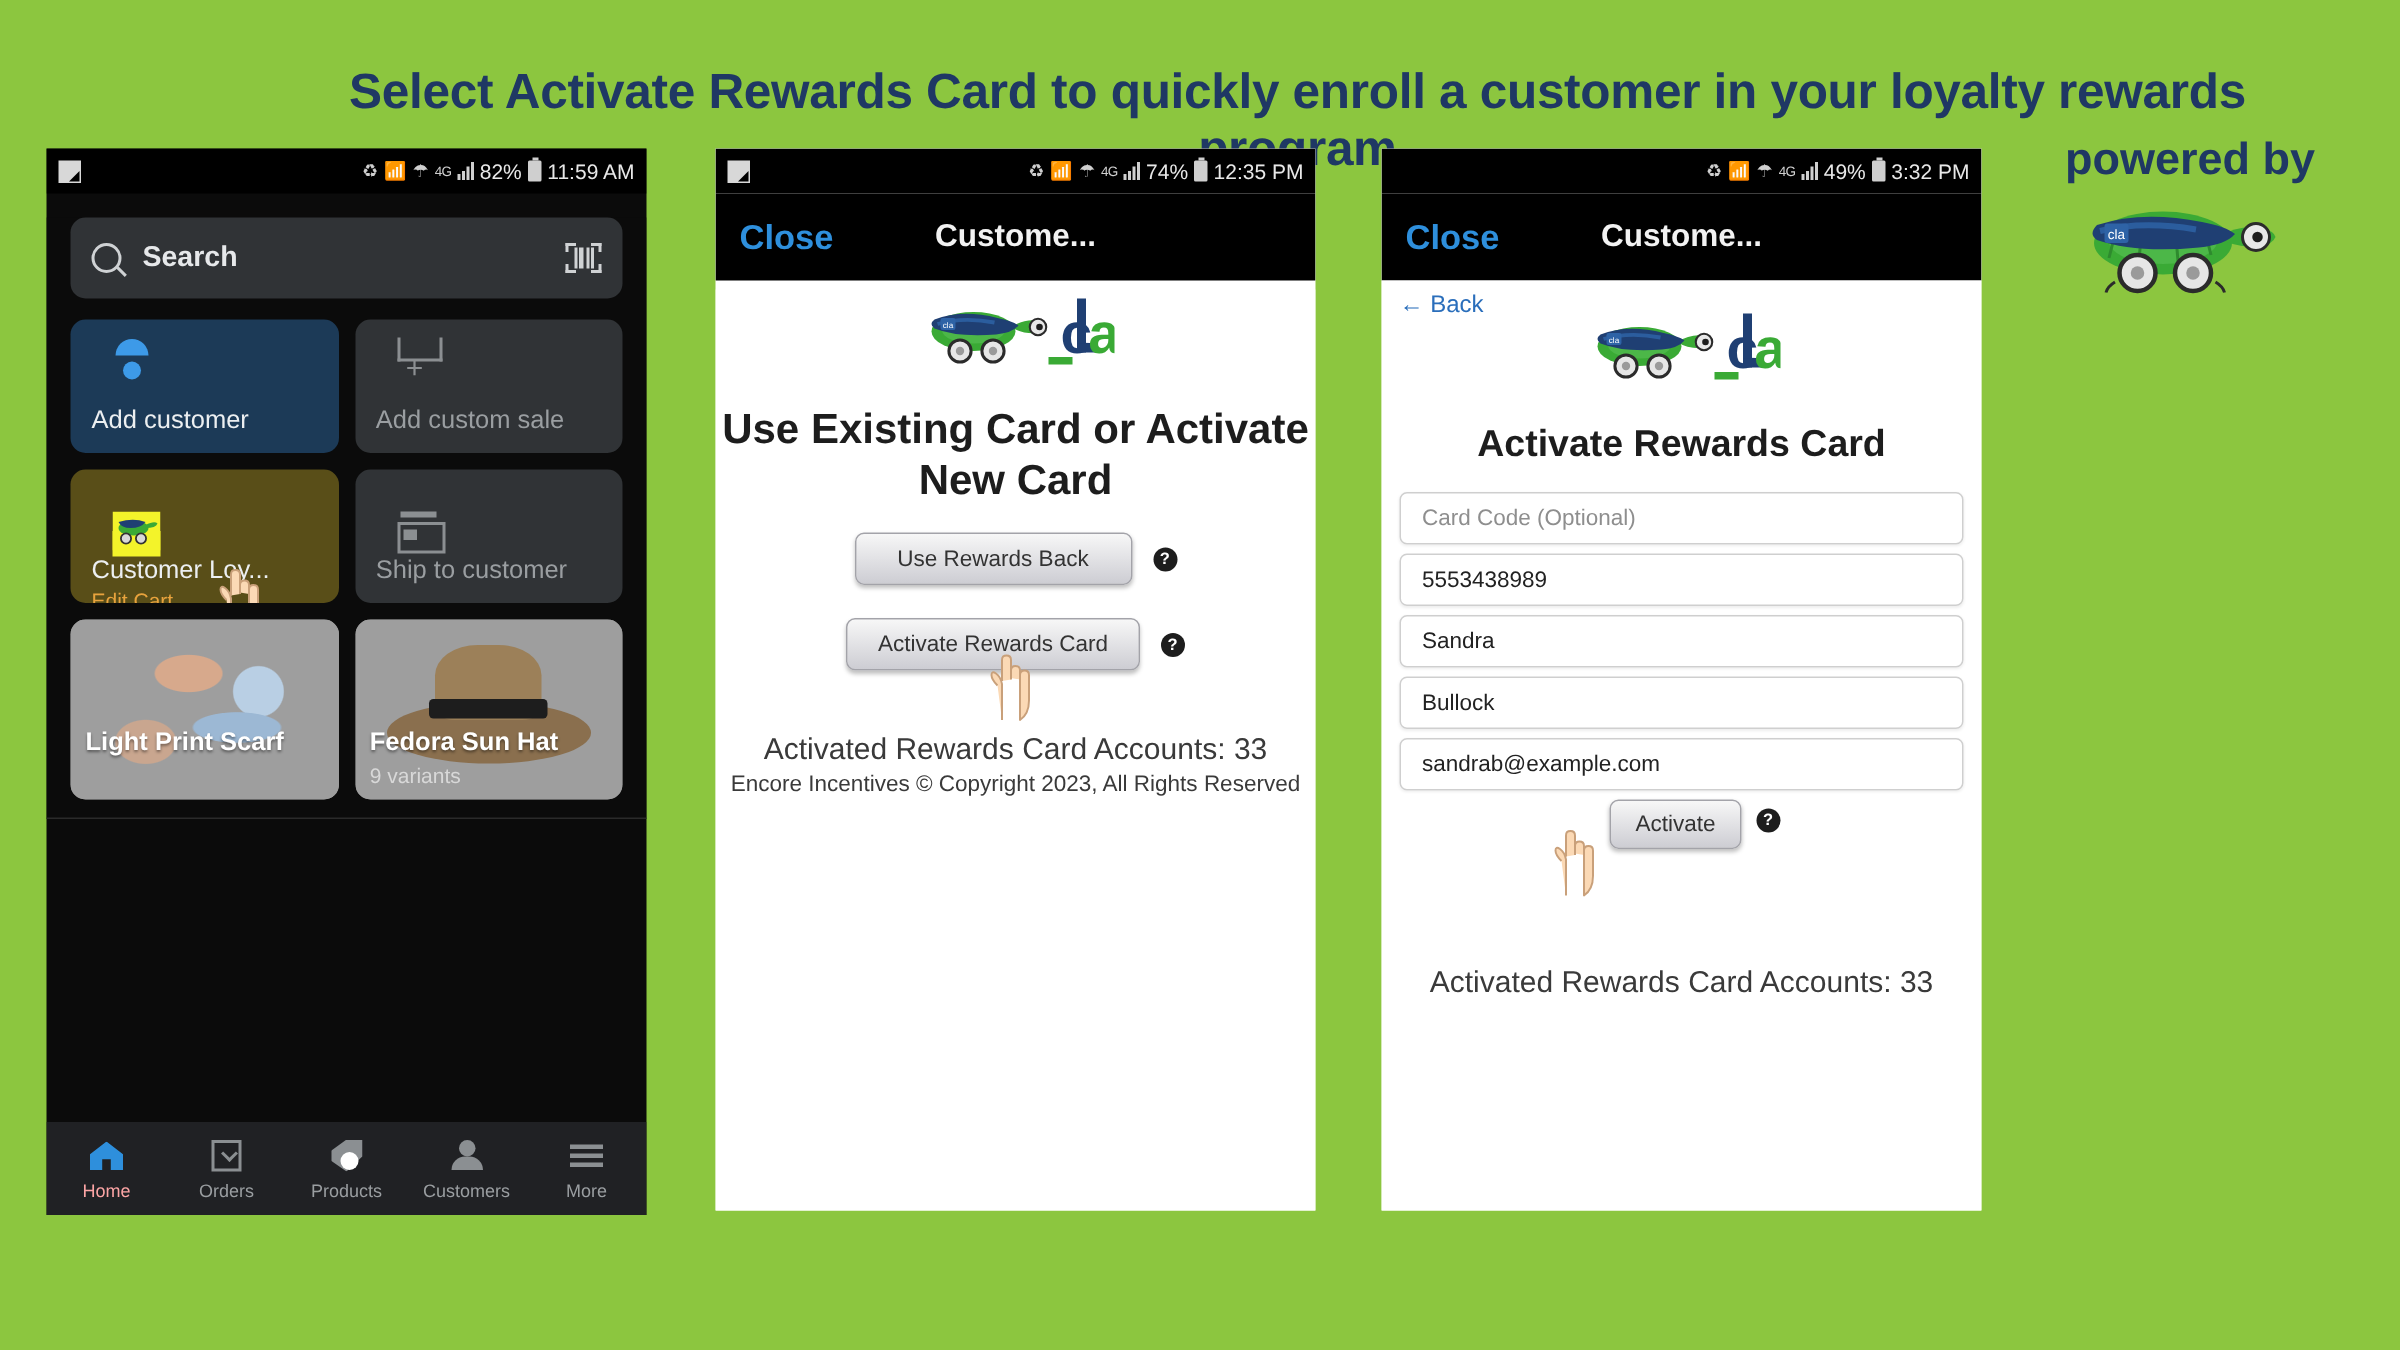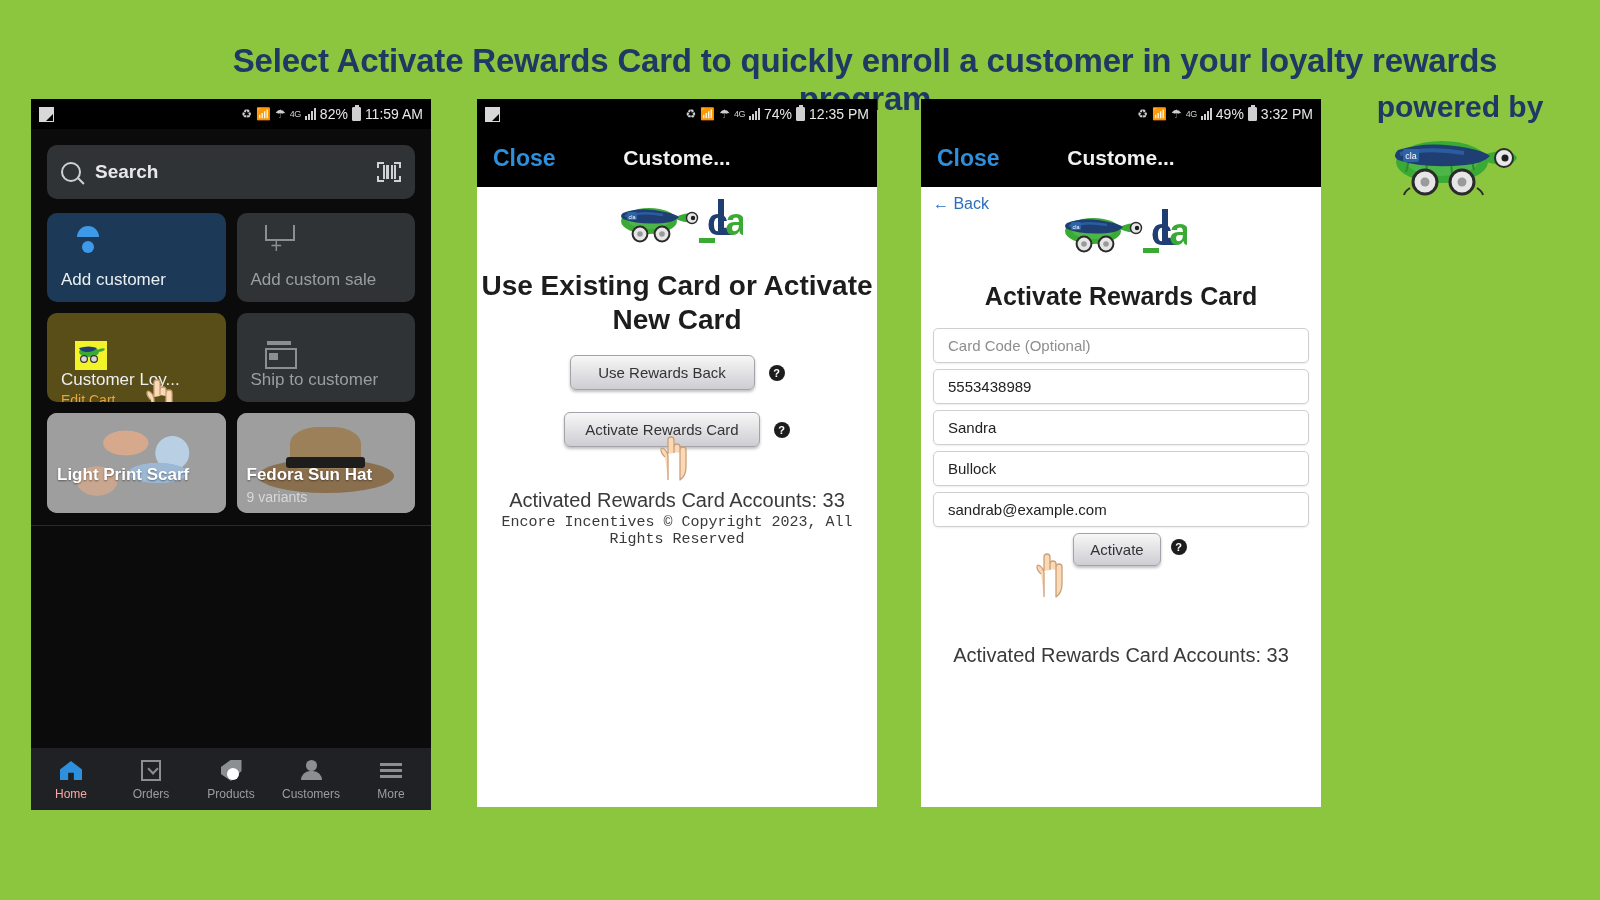--- a/index.html
+++ b/index.html
@@ -122,21 +122,21 @@
   .ship-ico { width:28px;height:24px;position:relative;}
   .ship-ico::before{content:"";position:absolute;top:0;left:2px;width:24px;height:4px;background:#8b8f92;}
   .ship-ico::after{content:"";position:absolute;top:7px;left:0;width:28px;height:17px;border:2.4px solid #8b8f92;}
   .ship-ico i{position:absolute;top:12px;left:4px;width:9px;height:7px;background:#8b8f92;z-index:2;}
 
   .loyalty-ico {
     width:32px;height:26px;background:#F3F32A;position:relative;overflow:hidden;
   }
   .edit-cart { color:#E8A33D; font-size:14px; position:absolute; left:14px; bottom:-6px; }
 
-  .prod-tile { background:#9e9e9e; border-radius:10px; height:100px; position:relative; overflow:hidden; }
+  .prod-tile { background:#9e9e9e; border-radius:10px; height:120px; position:relative; overflow:hidden; }
   .prod-name { position:absolute; left:10px; bottom:28px; font-size:17px; color:#fff; font-weight:bold; text-shadow:0 1px 2px rgba(0,0,0,.45); }
   .prod-variants { position:absolute; left:10px; bottom:8px; font-size:14px; color:#d8d8d8; }
   .scarf-img { position:absolute; inset:0; background:
      radial-gradient(ellipse 40px 22px at 44% 30%, #d7a98c 0 55%, transparent 58%),
      radial-gradient(ellipse 52px 18px at 62% 60%, #9cb8d4 0 55%, transparent 58%),
      radial-gradient(ellipse 36px 26px at 28% 68%, #c9a68f 0 55%, transparent 58%),
      radial-gradient(ellipse 30px 30px at 70% 40%, #b9cfe4 0 55%, transparent 58%),
      #9e9e9e; }
   .hat-img { position:absolute; inset:0; background:#9e9e9e; }
   .hat-img .brim { position:absolute; left:12%; top:46%; width:76%; height:34%; background:#8a6f4e; border-radius:50%; }
@@ -200,21 +200,21 @@
     min-width:185px; text-align:center;
   }
   .gray-btn.small { min-width:72px; padding:7px 16px; font-size:15px; }
   .qmark {
     width:16px;height:16px;border-radius:50%;background:#1d1d1d;color:#fff;
     font-size:11px; font-weight:bold; display:flex;align-items:center;justify-content:center;
     flex:none;
   }
 
   .accounts-line { text-align:center; font-size:20px; color:#3a3a3a; margin-top:42px; }
-  .copyright { text-align:center; font-size:15px; color:#3a3a3a; margin-top:2px;font-family:Liberation Mono, monospace; }
+  .copyright { text-align:center; font-size:15px; color:#3a3a3a; margin-top:2px; }
 
   .fields { padding:0 12px; margin-top:16px; }
   .field {
     height:35px; border:1px solid #cfcfcf; border-radius:5px;
     display:flex; align-items:center; padding:0 14px;
     font-size:15px; color:#222; margin-bottom:6px;
     box-shadow:0 1px 2px rgba(0,0,0,.07);
   }
   .field.placeholder { color:#8e8e8e; }
 

